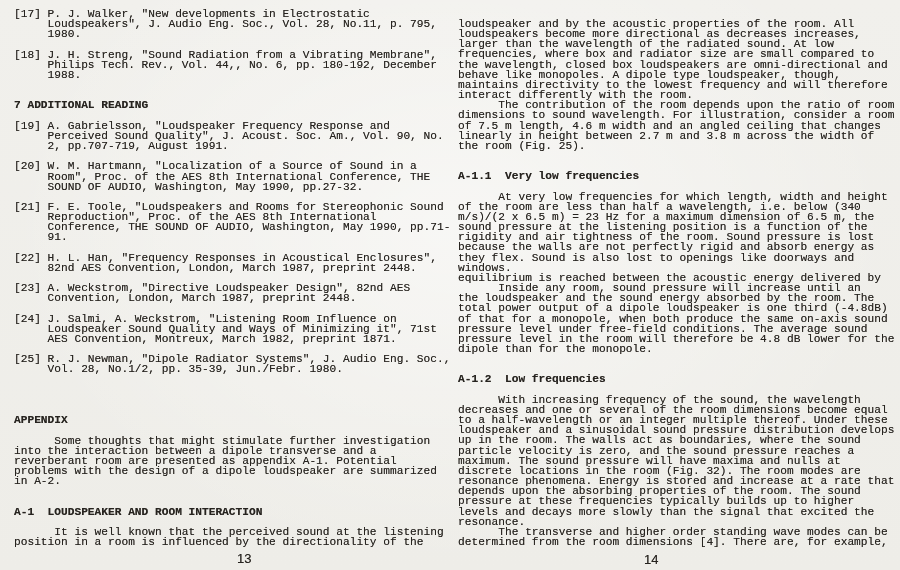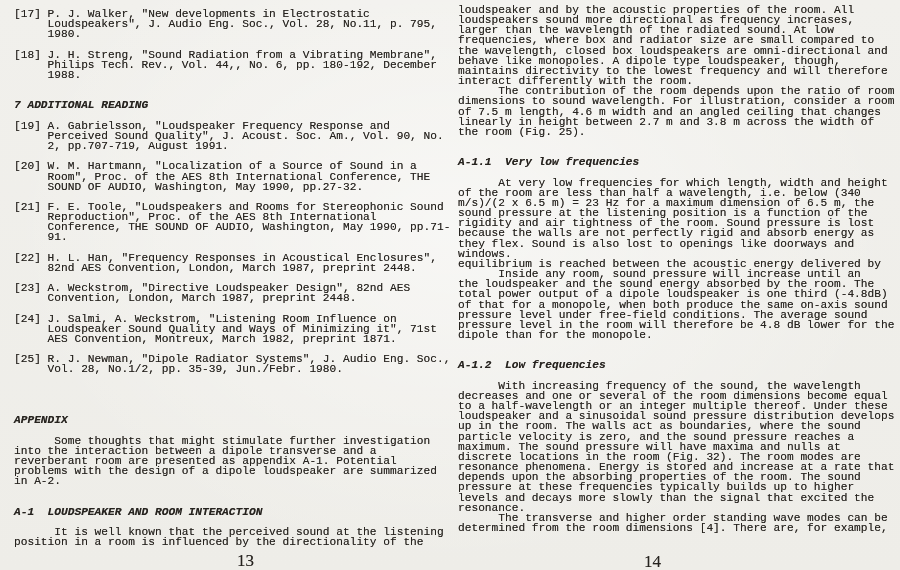--- a/index.html
+++ b/index.html
@@ -23,39 +23,38 @@
   .page {
     position: absolute;
   }
   .page-left {
     left: 14px;
     top: 9px;
     width: 436px;
   }
   .page-right {
     left: 458px;
-    top: 5px;
+    top: 19px;
     width: 438px;
   }
   .line {
     white-space: pre;
     font-family: "Liberation Mono", "DejaVu Sans Mono", monospace;
     font-size: 11.2px;
     line-height: 10.15px;
     color: #26231f;
     text-shadow: 0 0 0.5px rgba(45, 40, 34, 0.55);
   }
   .line.bold {
     font-weight: 700;
-    font-style: italic;
   }
   .page-number {
     position: absolute;
-    font-family: Liberation Serif, serif;
-    font-size: 17px;
+    font-family: Liberation Sans, sans-serif;
+    font-size: 13px;
     color: #26231f;
     text-shadow: 0 0 0.5px rgba(45, 40, 34, 0.55);
   }
   .pn-left {
     left: 237px;
     top: 551px;
   }
   .pn-right {
     left: 644px;
     top: 552px;
@@ -121,21 +120,21 @@
         <div class="line bold">A-1  LOUDSPEAKER AND ROOM INTERACTION</div>
         <div class="line"> </div>
         <div class="line">      It is well known that the perceived sound at the listening</div>
         <div class="line">position in a room is influenced by the directionality of the</div>
       </div>
   </div>
 
   <div class="page page-right">
     <div class="text-block">
         <div class="line">loudspeaker and by the acoustic properties of the room. All</div>
-        <div class="line">loudspeakers sound more directional as frequency increases,</div>
+        <div class="line">loudspeakers become more directional as decreases increases,</div>
         <div class="line">larger than the wavelength of the radiated sound. At low</div>
         <div class="line">frequencies, where box and radiator size are small compared to</div>
         <div class="line">the wavelength, closed box loudspeakers are omni-directional and</div>
         <div class="line">behave like monopoles. A dipole type loudspeaker, though,</div>
         <div class="line">maintains directivity to the lowest frequency and will therefore</div>
         <div class="line">interact differently with the room.</div>
         <div class="line">      The contribution of the room depends upon the ratio of room</div>
         <div class="line">dimensions to sound wavelength. For illustration, consider a room</div>
         <div class="line">of 7.5 m length, 4.6 m width and an angled ceiling that changes</div>
         <div class="line">linearly in height between 2.7 m and 3.8 m across the width of</div>

